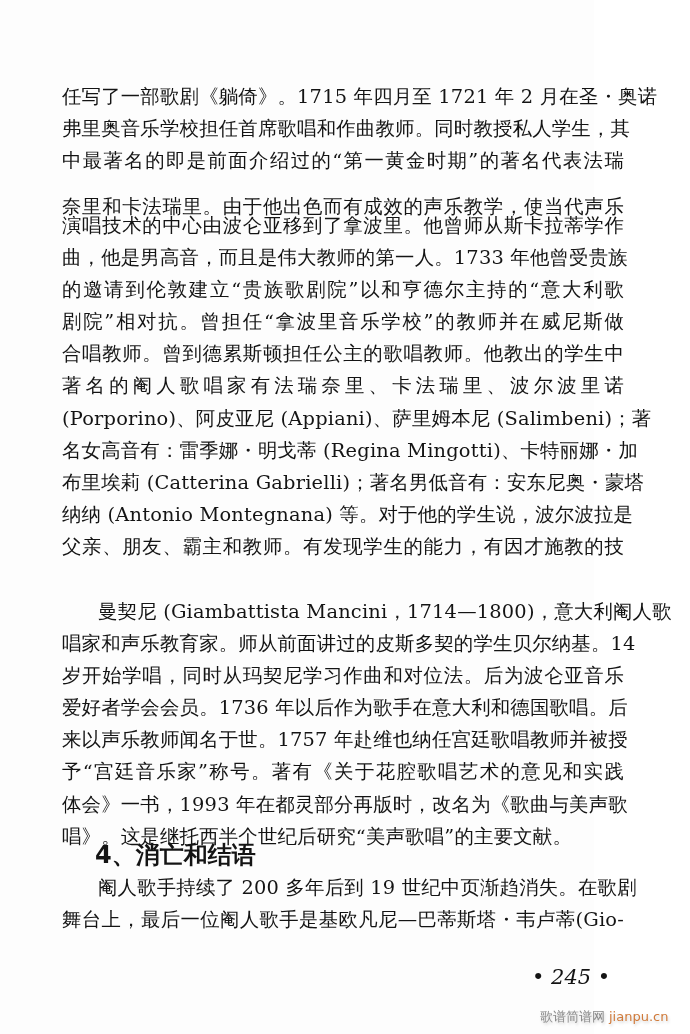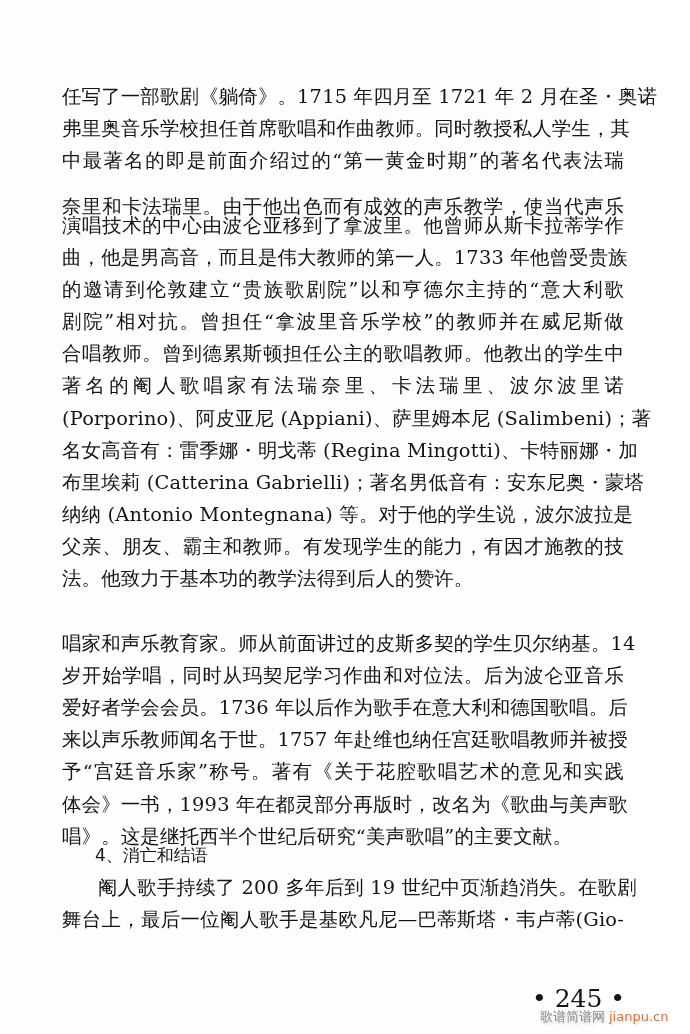--- a/index.html
+++ b/index.html
@@ -18,26 +18,26 @@
     height: 32px; line-height: 32px;
     font-size: 19.4px; white-space: nowrap;
     text-align: justify; text-align-last: justify;
     letter-spacing: 0.2px;
   }
   .line.indent { left: 98px; width: 526px; }
   .line.last { text-align-last: left; width: auto; }
   .heading {
     position: absolute; left: 95px; top: 839px;
     font-family: "DejaVu Sans", "Liberation Sans", sans-serif;
-    font-weight: normal; font-size: 17px; line-height: 32px;
+    font-weight: bold; font-size: 24px; line-height: 32px;
     white-space: nowrap;
   }
   .page-number {
-    position: absolute; left: 532px; top: 984px;
-    font-size: 25px; line-height: 30px; white-space: nowrap;
+    position: absolute; left: 532px; top: 962px;
+    font-size: 21px; line-height: 30px; white-space: nowrap; font-style: italic;
   }
   .watermark {
     position: absolute; left: 540px; top: 1007px;
     font-family: "DejaVu Sans", "Liberation Sans", sans-serif;
     font-size: 13px; line-height: 20px; white-space: nowrap;
     color: #8a8a8a;
     text-shadow: 1px 2px 3px rgba(0,0,0,0.18);
   }
   .watermark .wm-url { color: #d07a3a; margin-left: 4px; }
 </style>
@@ -54,22 +54,22 @@
   <div class="line" style="top:242px">曲，他是男高音，而且是伟大教师的第一人。1733 年他曾受贵族</div>
   <div class="line" style="top:274px">的邀请到伦敦建立“贵族歌剧院”以和亨德尔主持的“意大利歌</div>
   <div class="line" style="top:306px">剧院”相对抗。曾担任“拿波里音乐学校”的教师并在威尼斯做</div>
   <div class="line" style="top:338px">合唱教师。曾到德累斯顿担任公主的歌唱教师。他教出的学生中</div>
   <div class="line" style="top:370px">著名的阉人歌唱家有法瑞奈里、卡法瑞里、波尔波里诺</div>
   <div class="line" style="top:403px">(Porporino)、阿皮亚尼 (Appiani)、萨里姆本尼 (Salimbeni)；著</div>
   <div class="line" style="top:435px">名女高音有：雷季娜・明戈蒂 (Regina Mingotti)、卡特丽娜・加</div>
   <div class="line" style="top:467px">布里埃莉 (Catterina Gabrielli)；著名男低音有：安东尼奥・蒙塔</div>
   <div class="line" style="top:499px">纳纳 (Antonio Montegnana) 等。对于他的学生说，波尔波拉是</div>
   <div class="line" style="top:531px">父亲、朋友、霸主和教师。有发现学生的能力，有因才施教的技</div>
-  <div class="line last" style="top:563px">法。他致力于基本功的教学法得到后人的赞许。</div>
 
+  <div class="line indent" style="top:596px">曼契尼 (Giambattista Mancini，1714—1800)，意大利阉人歌</div>
   <div class="line" style="top:628px">唱家和声乐教育家。师从前面讲过的皮斯多契的学生贝尔纳基。14</div>
   <div class="line" style="top:660px">岁开始学唱，同时从玛契尼学习作曲和对位法。后为波仑亚音乐</div>
   <div class="line" style="top:692px">爱好者学会会员。1736 年以后作为歌手在意大利和德国歌唱。后</div>
   <div class="line" style="top:724px">来以声乐教师闻名于世。1757 年赴维也纳任宫廷歌唱教师并被授</div>
   <div class="line" style="top:756px">予“宫廷音乐家”称号。著有《关于花腔歌唱艺术的意见和实践</div>
   <div class="line" style="top:789px">体会》一书，1993 年在都灵部分再版时，改名为《歌曲与美声歌</div>
   <div class="line last" style="top:821px">唱》。这是继托西半个世纪后研究“美声歌唱”的主要文献。</div>
 
   <div class="heading">4、消亡和结语</div>
 

